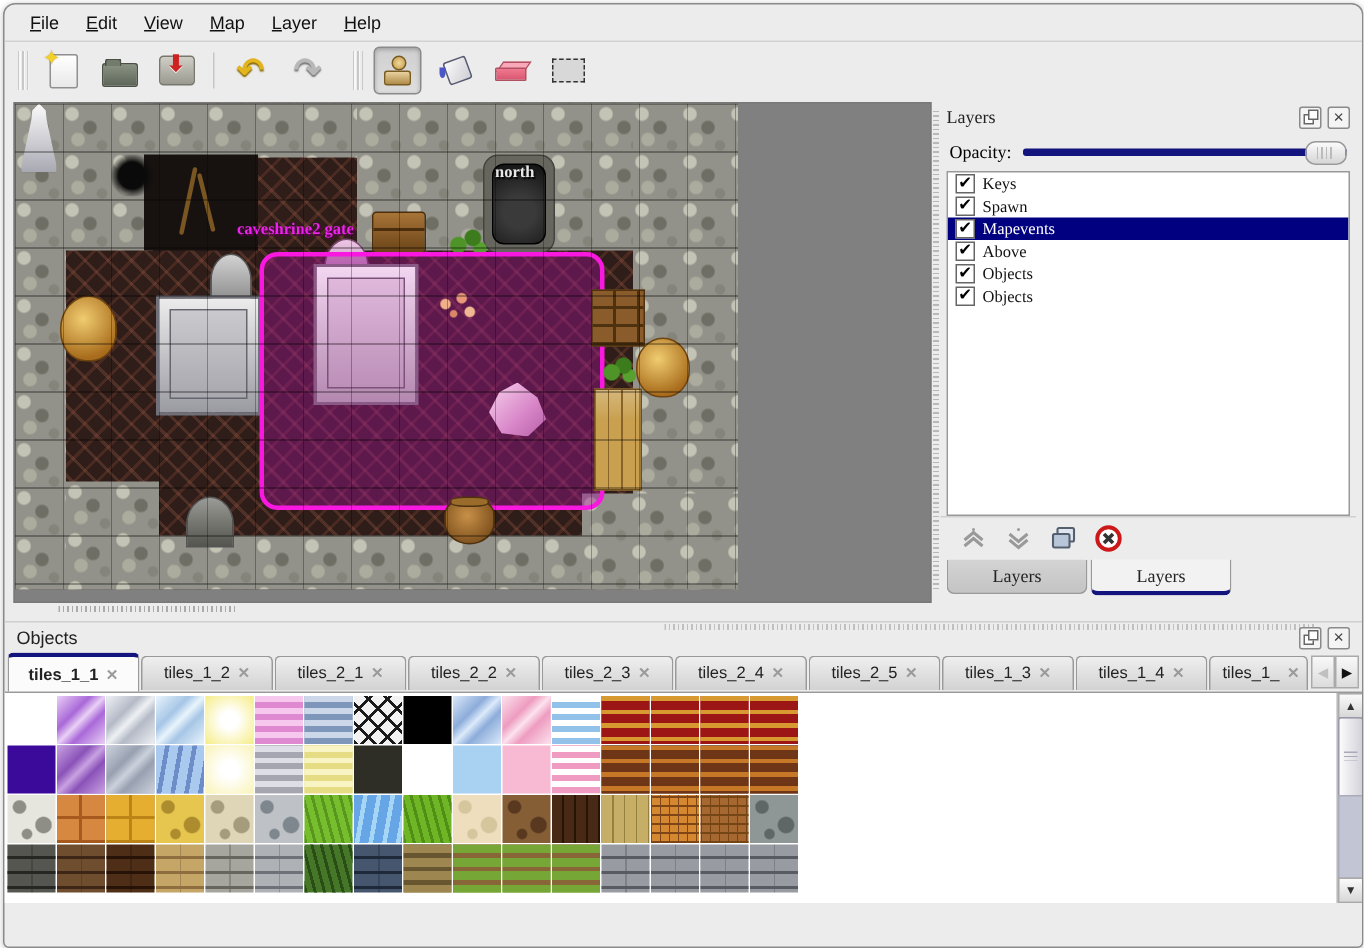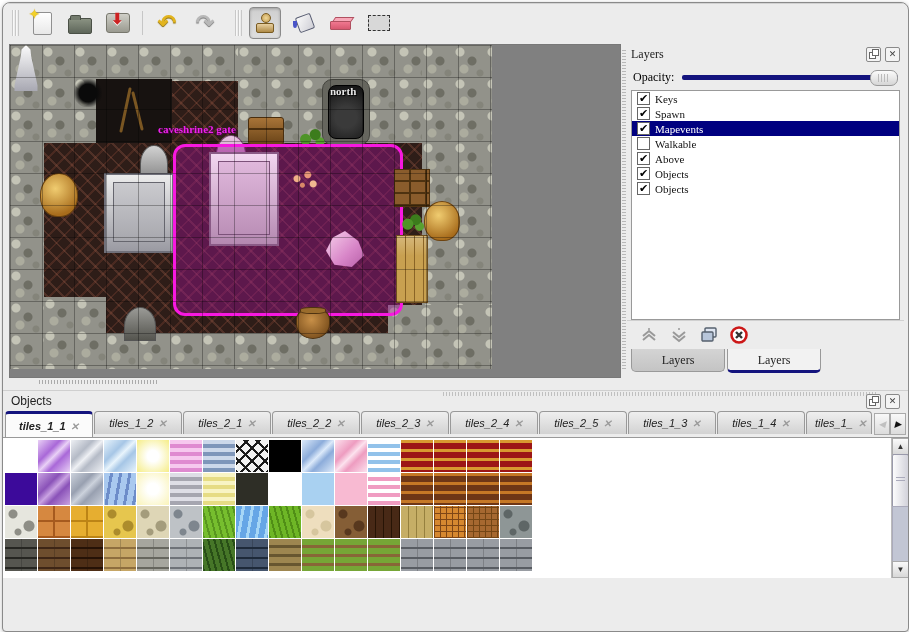--- a/index.html
+++ b/index.html
@@ -153,21 +153,21 @@
   .dock-tab{min-width:72px;text-align:center;font-size:12px;padding:4px 10px 3px;border:1px solid #999;
     border-top:none;border-radius:0 0 5px 5px;background:linear-gradient(#d4d4d4,#c4c4c4);color:#222;}
   .dock-tab.active{background:#f2f2f2;border-bottom:3px solid #14147e;padding-bottom:2px;}
   
   #main-splitter{height:6px;}
   
   #tilesets{position:relative;height:188px;border-top:1px solid #cfcfcf;}
   #ts-grip{position:absolute;left:440px;right:30px;top:1px;height:4px;
     background:repeating-linear-gradient(90deg,#c0c0c0 0 1px,transparent 1px 3px);}
   #ts-titlebar{height:20px;display:flex;align-items:center;font-size:12px;color:#222;padding:0 8px;}
-  #ts-tabbar{height:26px;display:flex;align-items:flex-start;padding-left:2px;position:relative;font-style:italic;}
+  #ts-tabbar{height:26px;display:flex;align-items:center;padding-left:2px;position:relative;}
   .ts-tab{display:flex;align-items:center;justify-content:center;gap:5px;width:86px;flex:none;
     height:22px;font-size:11px;color:#222;border:1px solid #999;border-bottom:none;
     border-radius:4px 4px 0 0;background:linear-gradient(#efefef,#d2d2d2);margin-right:1px;}
   .ts-tab.active{background:#fbfbfb;border-top:3px solid #14147e;height:24px;font-weight:bold;}
   .ts-tab.truncated{width:56px;overflow:hidden;justify-content:flex-start;padding-left:8px;}
   .ts-close{color:#9a9a9a;font-size:10px;font-weight:bold;}
   .ts-arrows{position:absolute;right:2px;bottom:2px;display:flex;}
   .ts-arrow{width:14px;height:20px;border:1px solid #aaa;background:linear-gradient(#f8f8f8,#dcdcdc);
     display:flex;align-items:center;justify-content:center;font-size:9px;}
   .ts-arrow.disabled{color:#c0c0c0;}
@@ -191,20 +191,28 @@
     justify-content:flex-end;padding-right:26px;font-size:12px;color:#222;}
   #resize-grip{position:absolute;right:2px;bottom:2px;width:14px;height:14px;
     background:repeating-linear-gradient(135deg,transparent 0 3px,#b0b0b0 3px 4px);}
   svg{display:block;}
 </style>
 </head>
 <body>
 
 <div id="app">
 
+  <div id="menubar">
+      <span class="menu-item"><u>F</u>ile</span>
+      <span class="menu-item"><u>E</u>dit</span>
+      <span class="menu-item"><u>V</u>iew</span>
+      <span class="menu-item"><u>M</u>ap</span>
+      <span class="menu-item"><u>L</u>ayer</span>
+      <span class="menu-item"><u>H</u>elp</span>
+    </div>
   <div id="menubar-sep"></div>
 
   <div id="toolbar">
     <div class="tb-handle"></div>
     <div id="tb-file-group" style="display:flex;gap:6px;">
         <span class="tb-btn">
           <span class="ic-page">
             <span class="ic-star">✦</span>
           </span>
         </span>
@@ -336,24 +344,20 @@
             <span class="cb">✔</span>
             <span class="layer-label">Keys</span>
           </div>
           <div class="layer-row">
             <span class="cb">✔</span>
             <span class="layer-label">Spawn</span>
           </div>
           <div class="layer-row selected">
             <span class="cb">✔</span>
             <span class="layer-label">Mapevents</span>
-          </div>
-          <div class="layer-row">
-            <span class="cb"></span>
-            <span class="layer-label">Walkable</span>
           </div>
           <div class="layer-row">
             <span class="cb">✔</span>
             <span class="layer-label">Above</span>
           </div>
           <div class="layer-row">
             <span class="cb">✔</span>
             <span class="layer-label">Objects</span>
           </div>
           <div class="layer-row">

